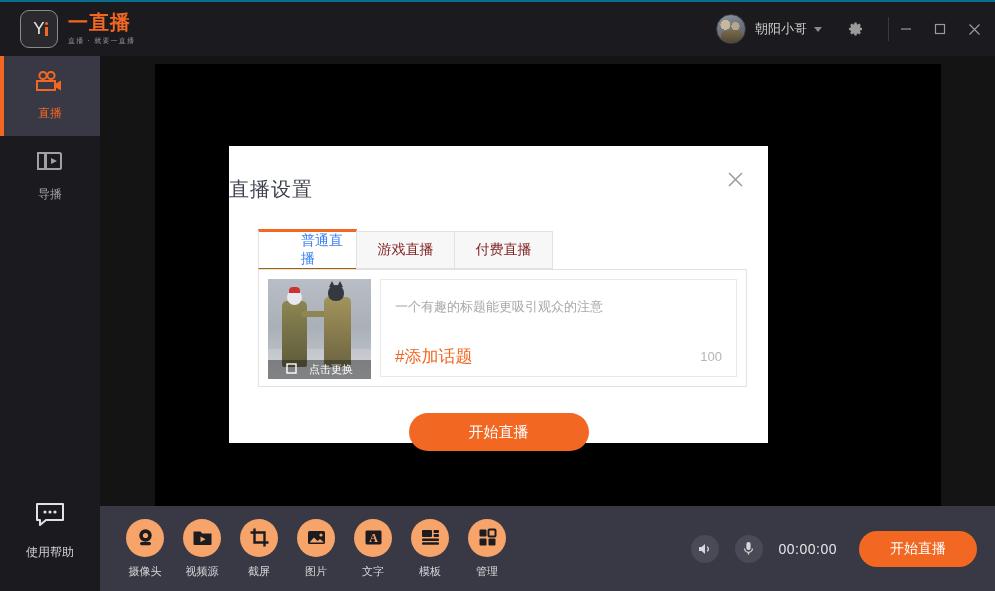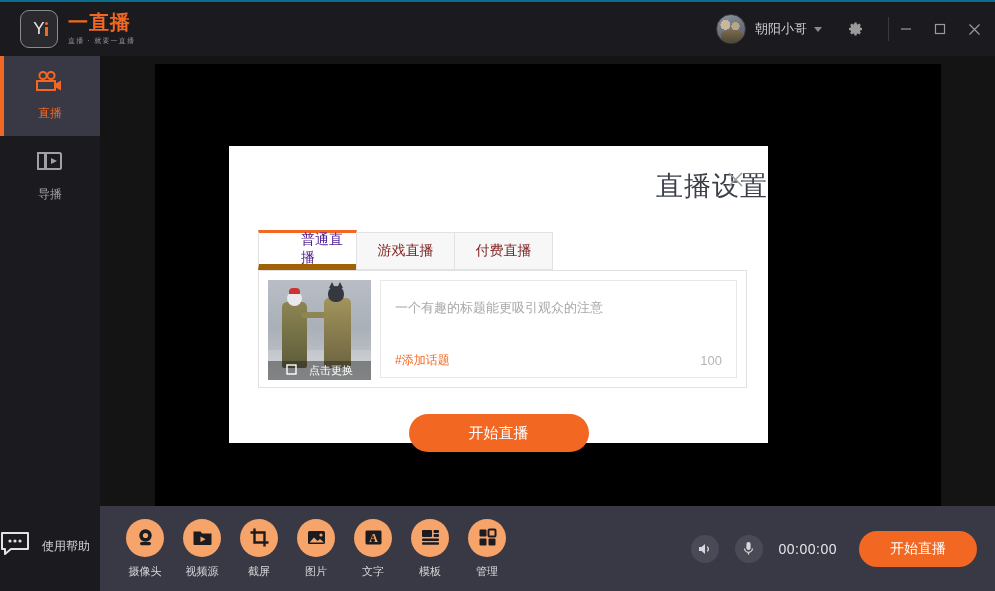--- a/index.html
+++ b/index.html
@@ -71,21 +71,21 @@
     justify-content:center; position:relative; gap:8px;
   }
   .side-item.active{ background:#393945; }
   .side-item.active .side-bar{
     position:absolute; left:0; top:0; width:4px; height:80px; background:#f26722;
   }
   .side-label{ font-size:12px; color:#a0a0a6; }
   .side-item.active .side-label{ color:#f26722; }
   .side-help{
     position:absolute; left:0; bottom:30px; width:100px;
-    display:flex; flex-direction:row; align-items:center; gap:12px;
+    display:flex; flex-direction:column; align-items:center; gap:12px;
   }
   .side-help .side-label{ color:#d2d2d6; font-size:12px; }
 
   
   .stage{ position:absolute; left:100px; top:56px; width:895px; height:450px; background:#141414; }
   .video-canvas{ position:absolute; left:55px; top:8px; width:786px; height:442px; background:#000; }
 
   
   .bottombar{
     position:absolute; left:100px; top:506px; width:895px; height:85px;
@@ -110,36 +110,36 @@
     display:flex; align-items:center; justify-content:center;
     font-size:14px; color:#fff;
   }
 
   
   .modal{
     position:absolute; left:229px; top:146px; width:539px; height:297px;
     background:#fff; box-shadow:0 6px 26px rgba(0,0,0,.45);
   }
   .modal-title{
-    text-align:right; font-size:27px; color:#3a3f4a; padding-top:22px; letter-spacing:1px;
+    text-align:left; font-size:20px; color:#3a3f4a; padding-top:22px; letter-spacing:1px;margin-top:8px;
   }
   .modal-close{
     position:absolute; right:20px; top:20px; width:26px; height:26px;
     display:flex; align-items:center; justify-content:center;
   }
 
   .tabs{ display:flex; margin:26px 0 0 29px; align-items:flex-end; }
   .tab{
     width:99px; height:38px; display:flex; align-items:center; justify-content:center;
     font-size:14px; background:#f7f7f7; border:1px solid #e2e2e2;
     border-bottom:1px solid #e2e2e2; color:#7f1d1d; margin-left:-1px;
   }
   .tab.active{
-    background:#fff; color:#4c1d95; border-top:3px solid #f26722;
-    border-bottom:6px solid #a16207; height:40px; margin-left:0;padding-left:42px;
+    background:#fff; color:#3b82f6; border-top:3px solid #f26722;
+    border-bottom:1px solid #a16207; height:40px; margin-left:0;padding-left:42px;
   }
 
   .form-box{
     margin:0 0 0 29px; width:489px; height:118px;
     border:1px solid #e2e2e2; background:#fff; display:flex; padding:9px;
   }
   .thumb{
     width:103px; height:100px; flex:none; position:relative; overflow:hidden;
     background:linear-gradient(180deg,#b9bec6 0%,#aab0b8 48%,#c9ccd0 100%);
   }
@@ -161,21 +161,21 @@
   .thumb .h2:before{ left:1px; } .thumb .h2:after{ right:1px; }
   .thumb-ov{
     position:absolute; left:0; bottom:0; width:100%; height:19px;
     background:rgba(30,30,30,.45); display:flex; align-items:center; justify-content:center; gap:12px;
   }
   .thumb-ov span{ font-size:11px; color:#fff; }
 
   .ta-wrap{ flex:1; margin-left:9px; border:1px solid #e8e8e8; position:relative; background:#fff; }
   .ta-ph{ position:absolute; left:14px; top:18px; font-size:13px; color:#a8a8a8; }
   .ta-foot{ position:absolute; left:0; right:0; bottom:8px; display:flex; align-items:center; padding:0 14px; }
-  .topic{ font-size:12px; color:#f26722; }
+  .topic{ font-size:17px; color:#f26722; }
   .counter{ margin-left:auto; font-size:13px; color:#b5b5b5; }
 
   .modal-actions{ display:flex; justify-content:center; gap:53px; margin-top:26px; }
   .mbtn{
     width:180px; height:38px; border-radius:19px; background:#f26722;
     display:flex; align-items:center; justify-content:center;
     font-size:15px; color:#fff;
   }
 </style>
 </head>

